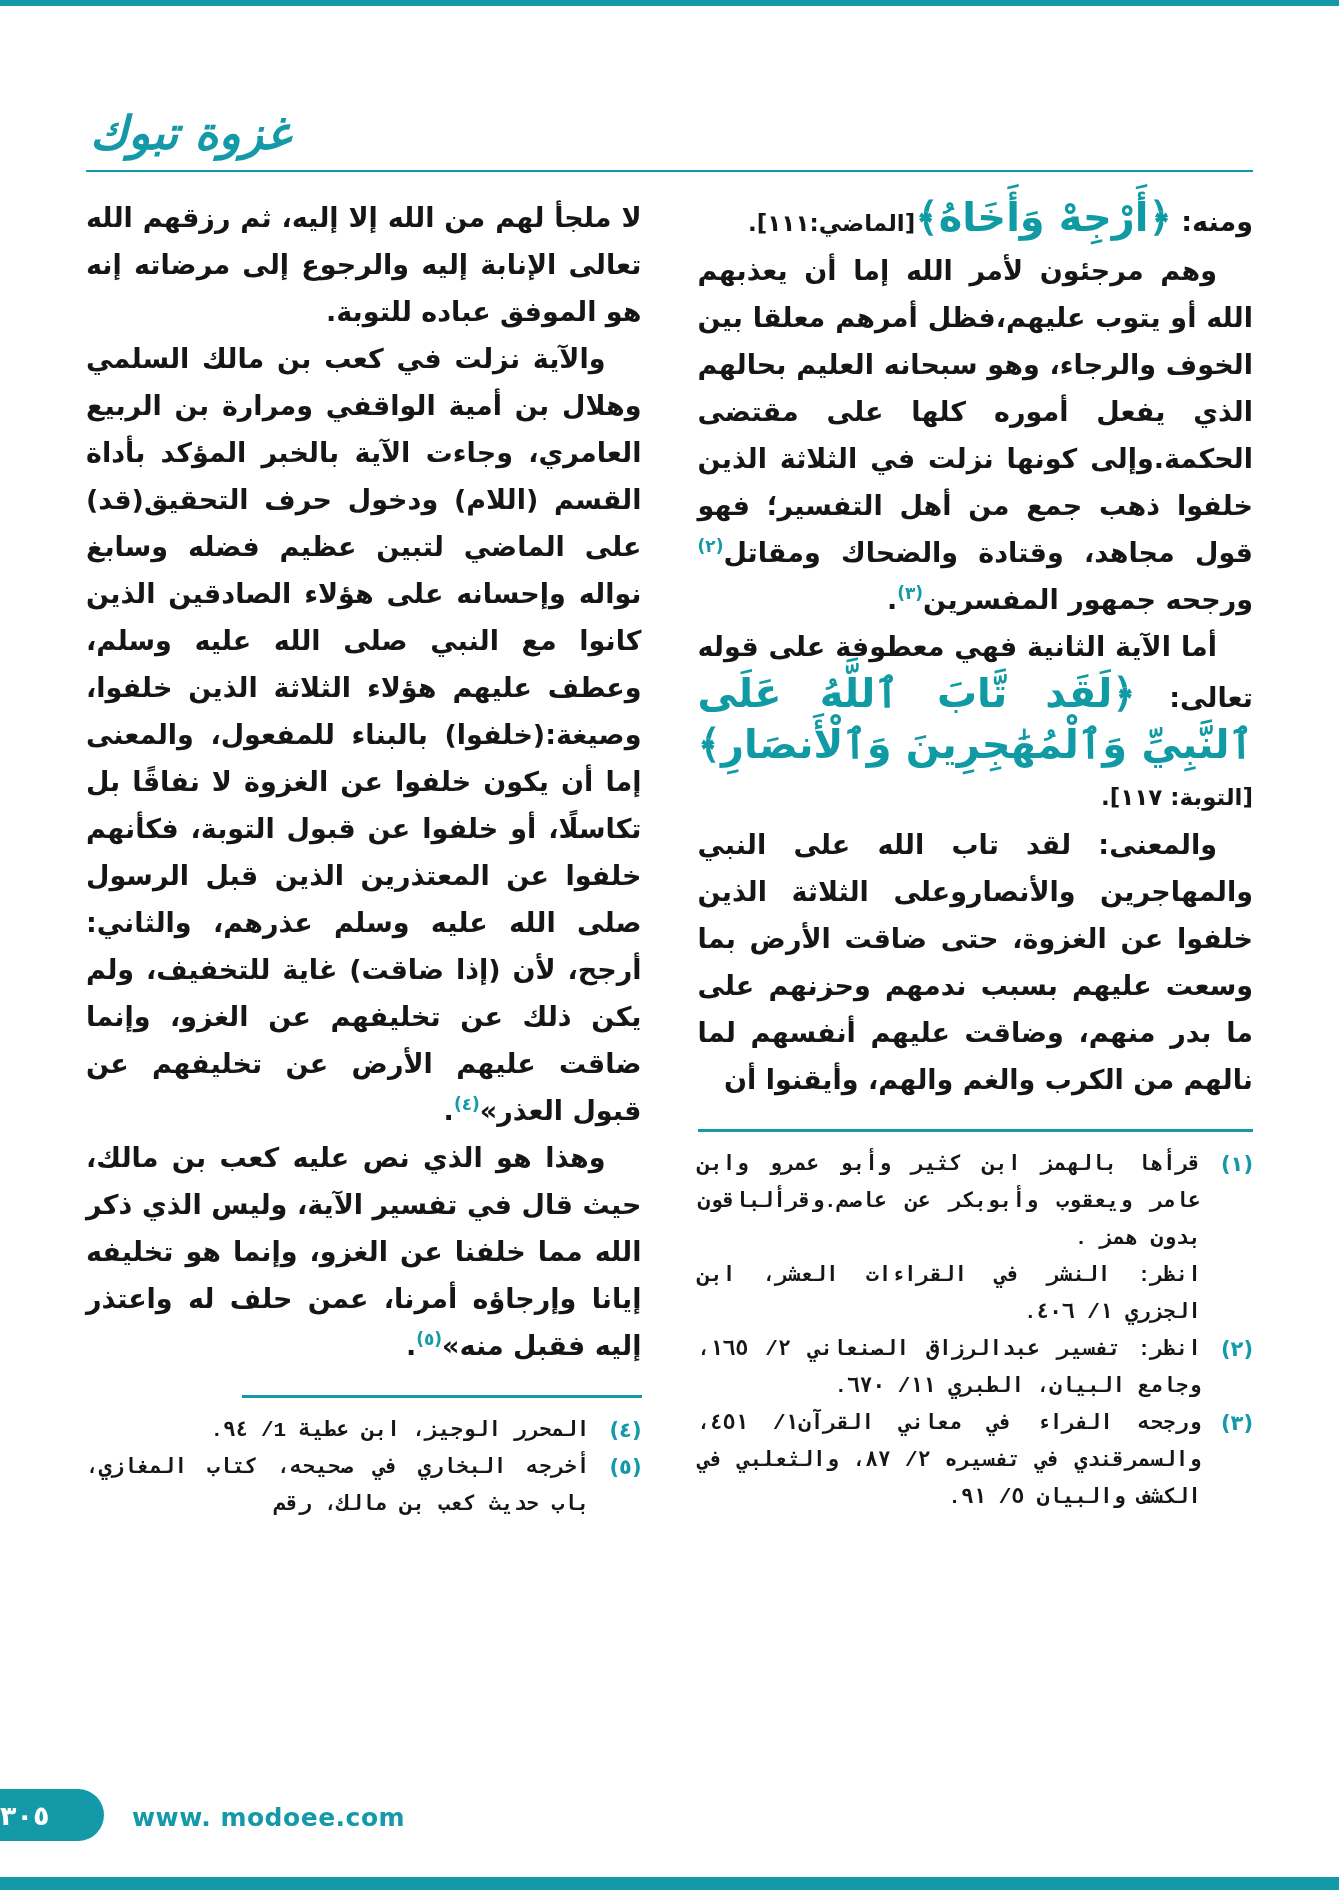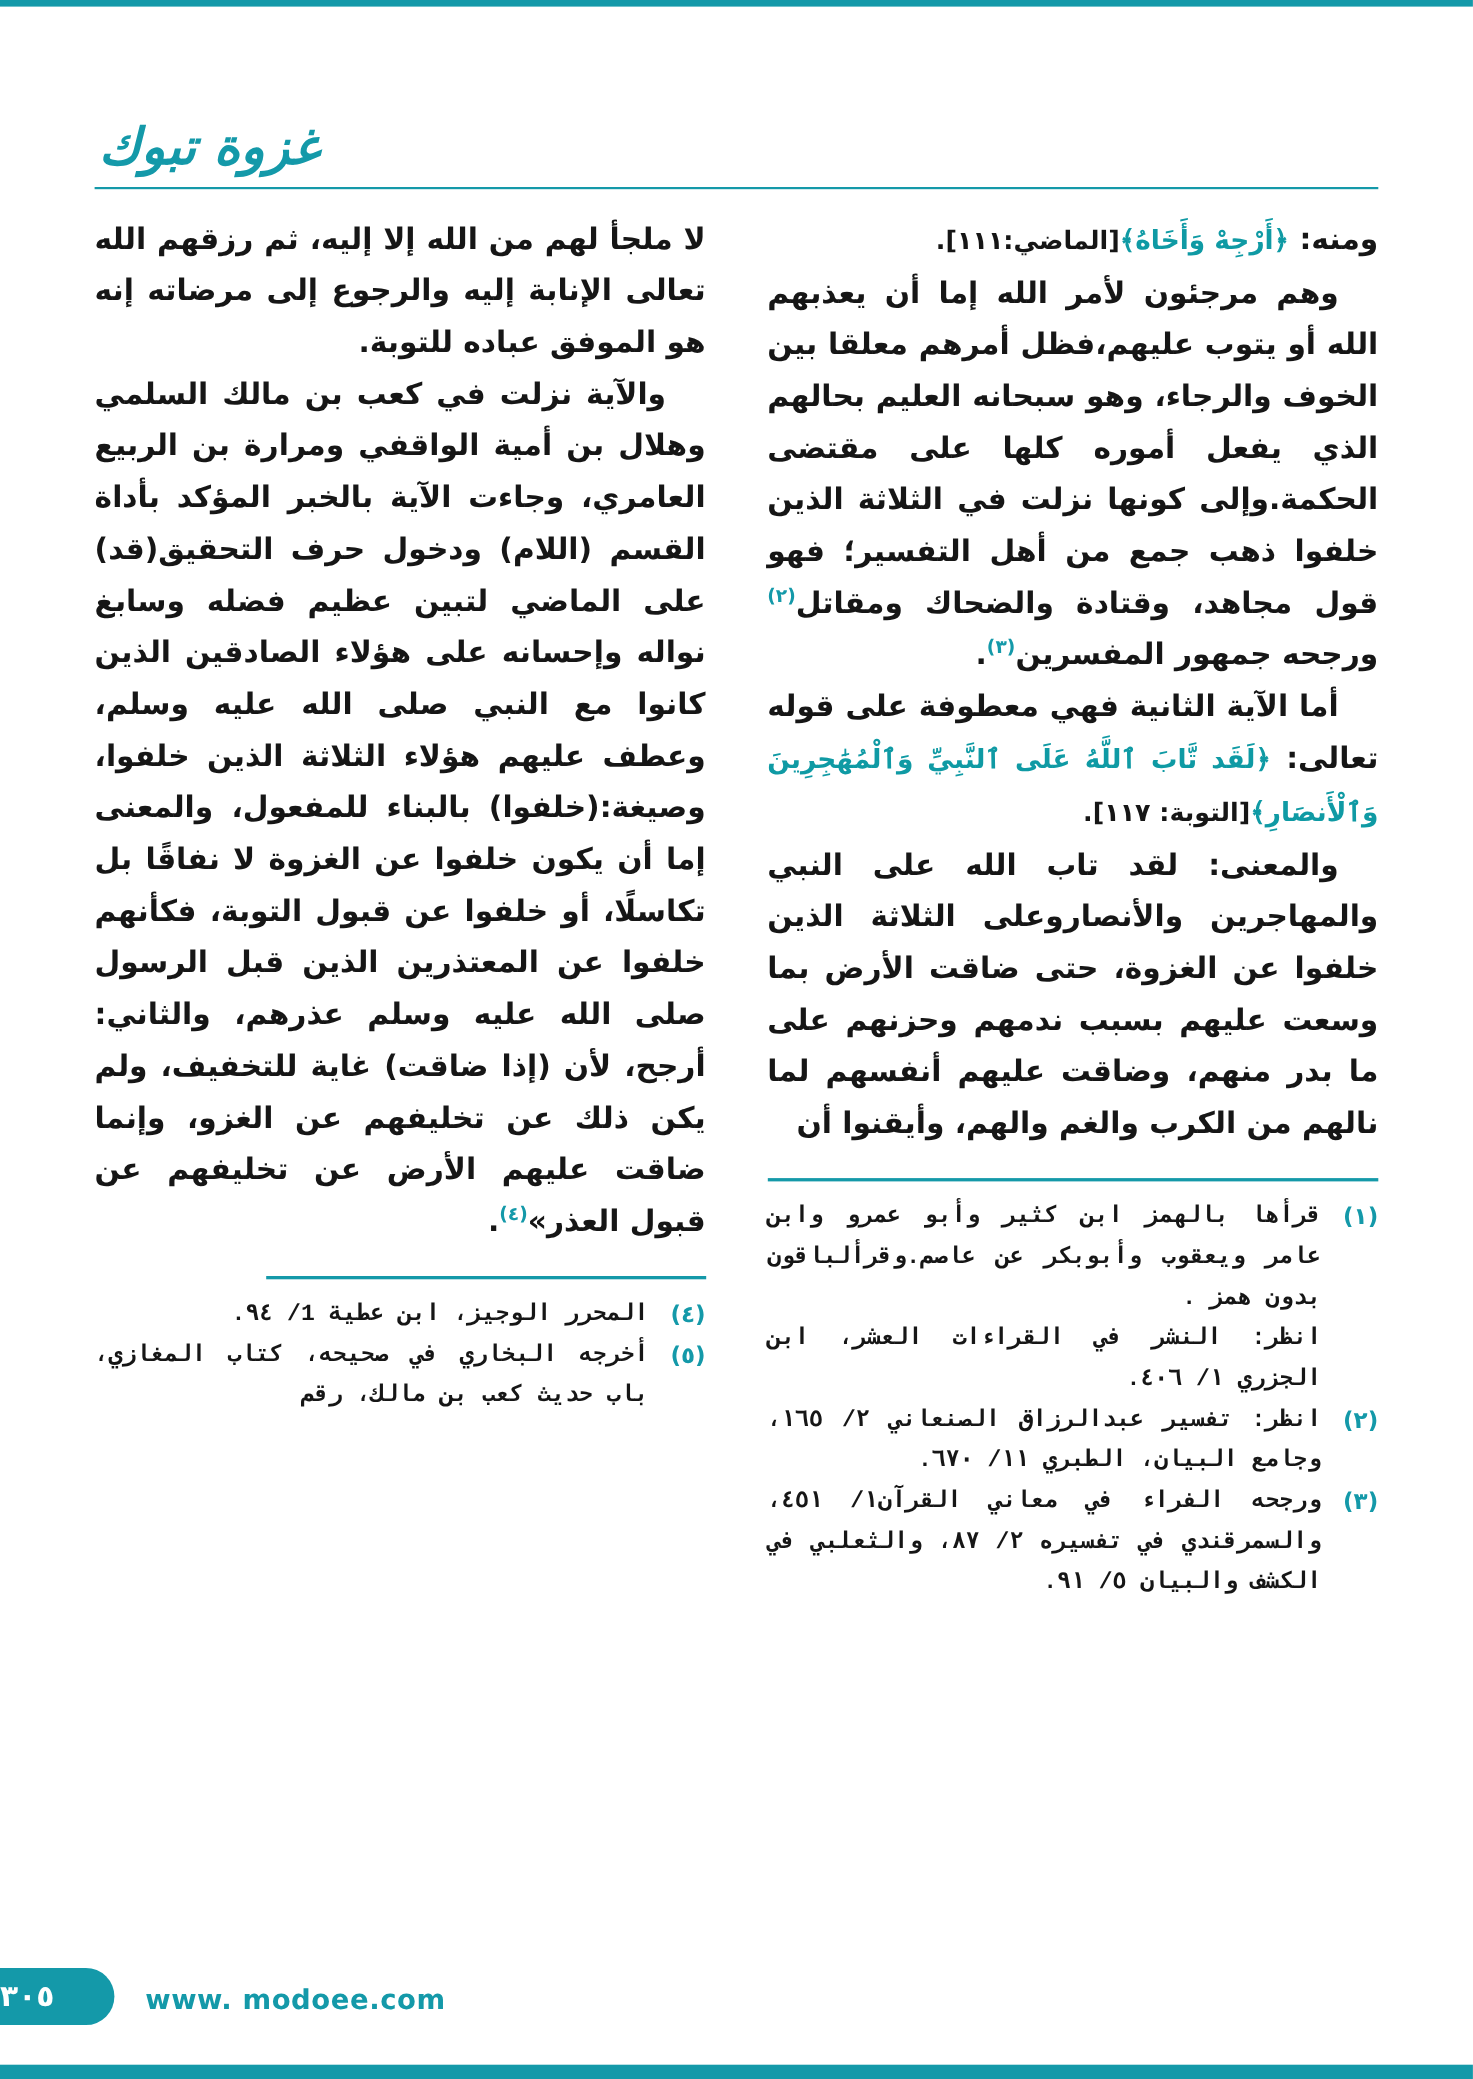--- a/index.html
+++ b/index.html
@@ -43,21 +43,21 @@
   .para{
     font-size:27px; line-height:47px; font-weight:700;
     color:var(--ink);
     text-align:justify;
   }
   .para:not(:first-child){ text-indent:36px; }
 
   .seg-text{ }
   .seg-quran{
     color:var(--quran);
-    font-size:24px;
+    font-size:40px;
     font-weight:700;
   }
   .seg-cite{ font-size:23px; }
   .seg-ref{
     color:var(--accent);
     font-size:17px;
     font-weight:700;
     vertical-align:10px;
     line-height:0;
   }
@@ -139,20 +139,21 @@
           </div>
           <div class="footnote">
             <span class="fn-num">(٣)</span>
             <span class="fn-text">ورجحه الفراء في معاني القرآن١/ ٤٥١، والسمرقندي في تفسيره ٢/ ٨٧، والثعلبي في الكشف والبيان ٥/ ٩١.</span>
           </div>
         </div>
       </section>
       <section class="col col-left">
         <p class="para"><span class="seg-text">لا ملجأ لهم من الله إلا إليه، ثم رزقهم الله تعالى الإنابة إليه والرجوع إلى مرضاته إنه هو الموفق عباده للتوبة.</span></p>
         <p class="para"><span class="seg-text">والآية نزلت في كعب بن مالك السلمي وهلال بن أمية الواقفي ومرارة بن الربيع العامري، وجاءت الآية بالخبر المؤكد بأداة القسم (اللام) ودخول حرف التحقيق(قد) على الماضي لتبين عظيم فضله وسابغ نواله وإحسانه على هؤلاء الصادقين الذين كانوا مع النبي صلى الله عليه وسلم، وعطف عليهم هؤلاء الثلاثة الذين خلفوا، وصيغة:(خلفوا) بالبناء للمفعول، والمعنى إما أن يكون خلفوا عن الغزوة لا نفاقًا بل تكاسلًا، أو خلفوا عن قبول التوبة، فكأنهم خلفوا عن المعتذرين الذين قبل الرسول صلى الله عليه وسلم عذرهم، والثاني: أرجح، لأن (إذا ضاقت) غاية للتخفيف، ولم يكن ذلك عن تخليفهم عن الغزو، وإنما ضاقت عليهم الأرض عن تخليفهم عن قبول العذر»</span><span class="seg-ref">(٤)</span><span class="seg-text">.</span></p>
+        <p class="para"><span class="seg-text">وهذا هو الذي نص عليه كعب بن مالك، حيث قال في تفسير الآية، وليس الذي ذكر الله مما خلفنا عن الغزو، وإنما هو تخليفه إيانا وإرجاؤه أمرنا، عمن حلف له واعتذر إليه فقبل منه»</span><span class="seg-ref">(٥)</span><span class="seg-text">.</span></p>
         <div class="fn-sep"></div>
         <div class="footnotes">
           <div class="footnote">
             <span class="fn-num">(٤)</span>
             <span class="fn-text">المحرر الوجيز، ابن عطية 1/ ٩٤.</span>
           </div>
           <div class="footnote">
             <span class="fn-num">(٥)</span>
             <span class="fn-text">أخرجه البخاري في صحيحه، كتاب المغازي، باب حديث كعب بن مالك، رقم</span>
           </div>

